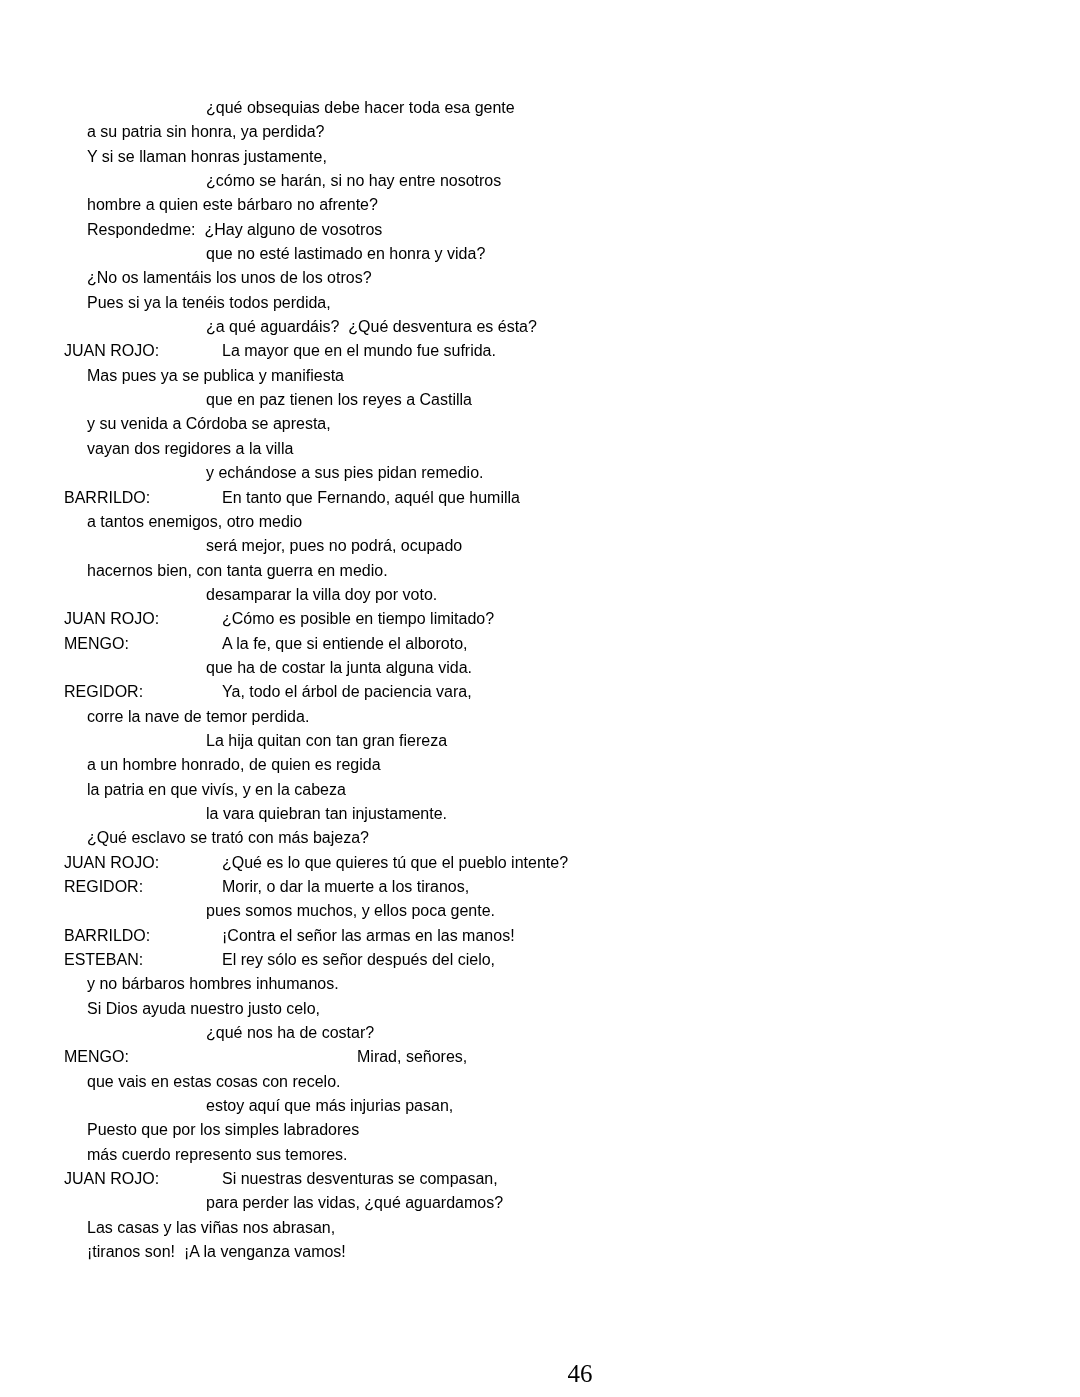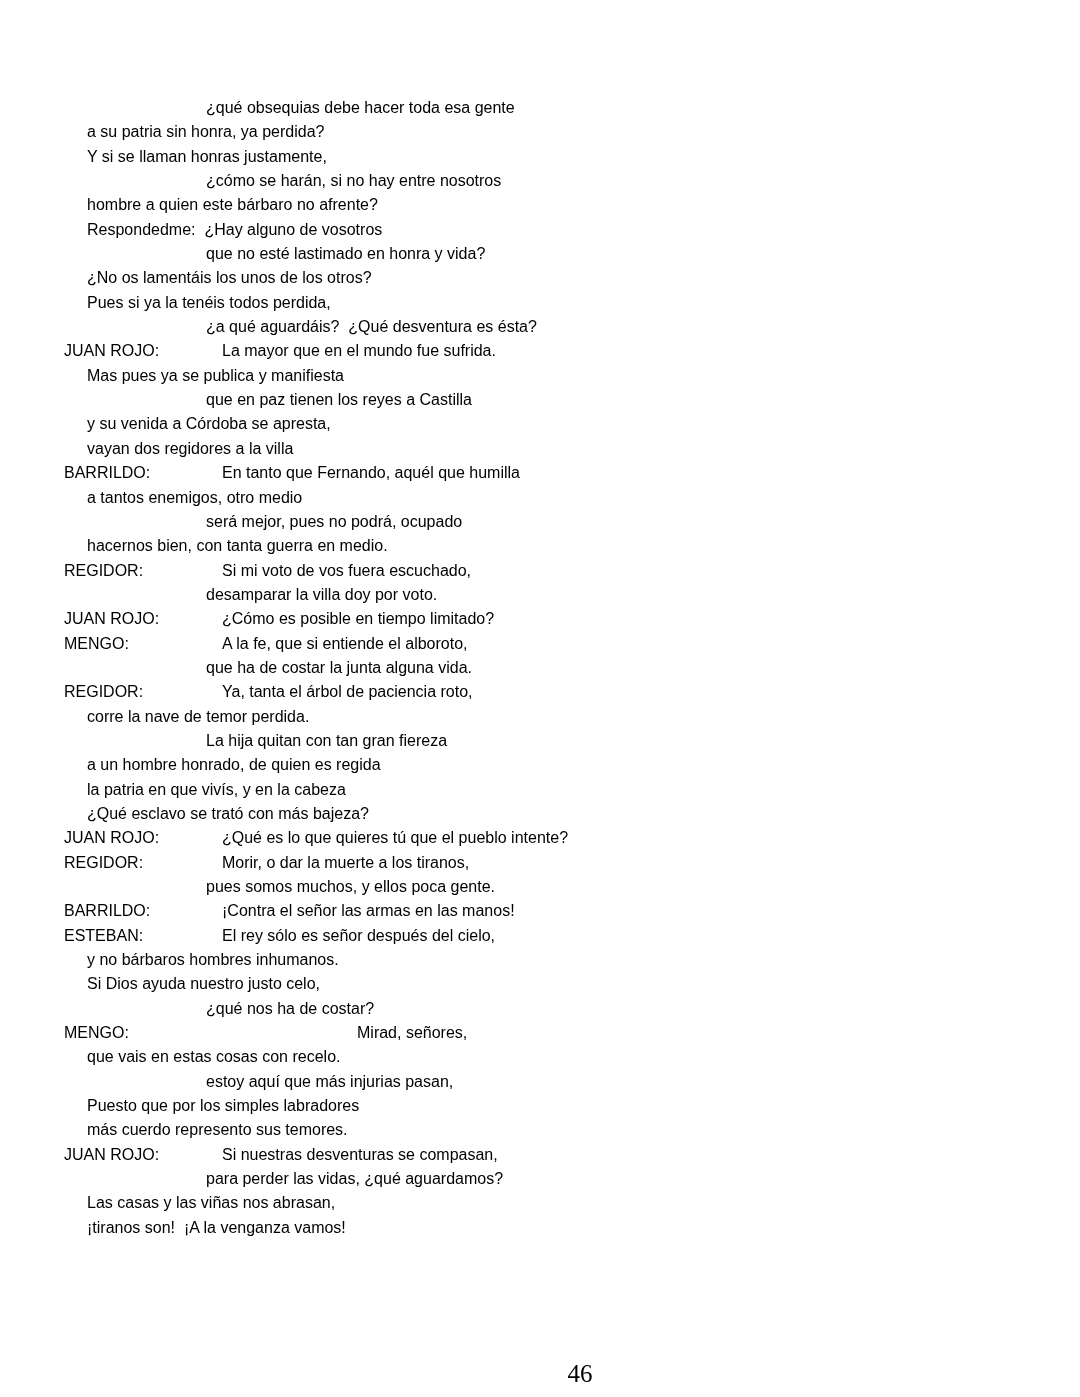--- a/index.html
+++ b/index.html
@@ -58,34 +58,35 @@
       <div class="line ind1"><span class="">Respondedme:  ¿Hay alguno de vosotros</span></div>
       <div class="line ind2"><span class="">que no esté lastimado en honra y vida?</span></div>
       <div class="line ind1"><span class="">¿No os lamentáis los unos de los otros?</span></div>
       <div class="line ind1"><span class="">Pues si ya la tenéis todos perdida,</span></div>
       <div class="line ind2"><span class="">¿a qué aguardáis?  ¿Qué desventura es ésta?</span></div>
       <div class="line spk"><span class="speaker">JUAN ROJO:</span><span class="">La mayor que en el mundo fue sufrida.</span></div>
       <div class="line ind1"><span class="">Mas pues ya se publica y manifiesta</span></div>
       <div class="line ind2"><span class="">que en paz tienen los reyes a Castilla</span></div>
       <div class="line ind1"><span class="">y su venida a Córdoba se apresta,</span></div>
       <div class="line ind1"><span class="">vayan dos regidores a la villa</span></div>
+      <div class="line ind2"><span class="">y echándose a sus pies pidan remedio.</span></div>
       <div class="line spk"><span class="speaker">BARRILDO:</span><span class="">En tanto que Fernando, aquél que humilla</span></div>
       <div class="line ind1"><span class="">a tantos enemigos, otro medio</span></div>
       <div class="line ind2"><span class="">será mejor, pues no podrá, ocupado</span></div>
       <div class="line ind1"><span class="">hacernos bien, con tanta guerra en medio.</span></div>
-      <div class="line spk"><span class="speaker">REGIDOR:</span><span class="">Si mi voto de vos fuera escuchado,</span></div>
       <div class="line ind2"><span class="">desamparar la villa doy por voto.</span></div>
       <div class="line spk"><span class="speaker">JUAN ROJO:</span><span class="">¿Cómo es posible en tiempo limitado?</span></div>
       <div class="line spk"><span class="speaker">MENGO:</span><span class="">A la fe, que si entiende el alboroto,</span></div>
       <div class="line ind2"><span class="">que ha de costar la junta alguna vida.</span></div>
-      <div class="line spk"><span class="speaker">REGIDOR:</span><span class="">Ya, tanta el árbol de paciencia roto,</span></div>
+      <div class="line spk"><span class="speaker">REGIDOR:</span><span class="">Ya, todo el árbol de paciencia vara,</span></div>
       <div class="line ind1"><span class="">corre la nave de temor perdida.</span></div>
       <div class="line ind2"><span class="">La hija quitan con tan gran fiereza</span></div>
       <div class="line ind1"><span class="">a un hombre honrado, de quien es regida</span></div>
       <div class="line ind1"><span class="">la patria en que vivís, y en la cabeza</span></div>
+      <div class="line ind2"><span class="">la vara quiebran tan injustamente.</span></div>
       <div class="line ind1"><span class="">¿Qué esclavo se trató con más bajeza?</span></div>
       <div class="line spk"><span class="speaker">JUAN ROJO:</span><span class="">¿Qué es lo que quieres tú que el pueblo intente?</span></div>
       <div class="line spk"><span class="speaker">REGIDOR:</span><span class="">Morir, o dar la muerte a los tiranos,</span></div>
       <div class="line ind2"><span class="">pues somos muchos, y ellos poca gente.</span></div>
       <div class="line spk"><span class="speaker">BARRILDO:</span><span class="">¡Contra el señor las armas en las manos!</span></div>
       <div class="line spk"><span class="speaker">ESTEBAN:</span><span class="">El rey sólo es señor después del cielo,</span></div>
       <div class="line ind1"><span class="">y no bárbaros hombres inhumanos.</span></div>
       <div class="line ind1"><span class="">Si Dios ayuda nuestro justo celo,</span></div>
       <div class="line ind2"><span class="">¿qué nos ha de costar?</span></div>
       <div class="line spk"><span class="speaker">MENGO:</span><span class="text-far">Mirad, señores,</span></div>

